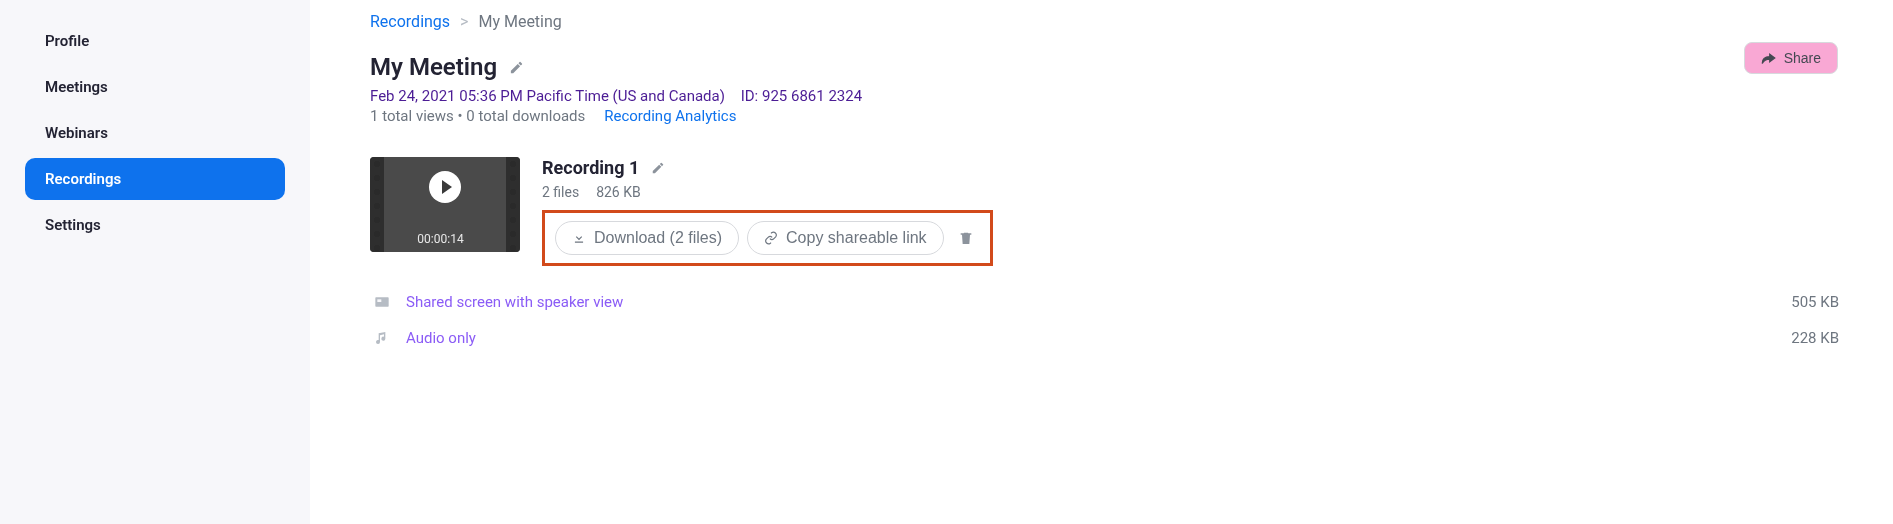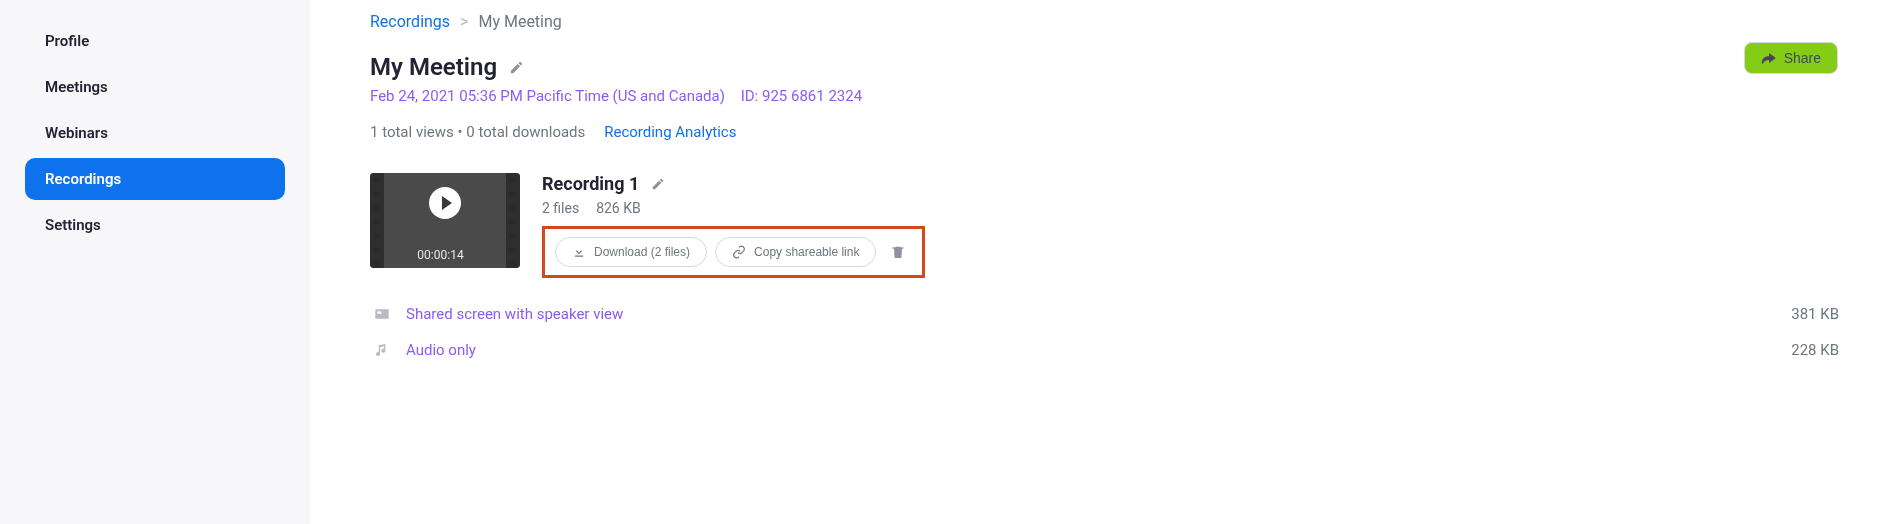--- a/index.html
+++ b/index.html
@@ -37,31 +37,31 @@
   }
   .breadcrumb {
     font-size: 16px;
     color: #6e7680;
     margin-bottom: 22px;
   }
   .breadcrumb a { color: #0e72ed; text-decoration: none; }
   .chev { margin: 0 6px; color: #b6bcc4; }
   .title-row { display: flex; align-items: center; gap: 12px; margin-bottom: 6px;}
   .page-title { font-size: 24px; font-weight: 600; margin: 0; }
-  .meta-line { color: #8b5cf6; font-size: 15px; margin-bottom: 18px; }
+  .meta-line { color: #4c1d95; font-size: 15px; margin-bottom: 2px; }
   .meta-id { margin-left: 12px; }
   .delete-line { color: #6e7680; font-size: 15px; margin-bottom: 18px; }
   .link-blue { color: #0e72ed; text-decoration: none; cursor:pointer; margin-left: 4px;}
   .stats-line { color: #6e7680; font-size: 15px; margin-bottom: 32px; }
   .share-btn {
     position: absolute;
     top: 42px;
     right: 55px;
     border: 1px solid #d7d9dd;
-    background: #84cc16;
+    background: #f9a8d4;
     border-radius: 8px;
     padding: 7px 16px;
     font-size: 14px;
     display: inline-flex;
     align-items: center;
     gap: 8px;
     color: #444952;
     cursor: pointer;
   }
   .recording-card {
@@ -124,21 +124,21 @@
     align-items: center;
     gap: 8px;
     padding: 8px 10px;
     margin-top: 10px;
   }
   .pill-btn {
     border: 1px solid #d7d9dd;
     background: #fff;
     border-radius: 20px;
     padding: 7px 16px;
-    font-size: 12px;
+    font-size: 16px;
     color: #6e7680;
     display: inline-flex;
     align-items: center;
     gap: 8px;
     cursor: pointer;
   }
   .trash-btn {
     background: none;
     border: none;
     color: #8c939c;
@@ -262,21 +262,21 @@
 
   <div class="file-list">
     <div class="file-row">
       <span class="file-icon">
         <svg width="16" height="14" viewBox="0 0 24 20" fill="#b6bcc4">
             <rect x="2" y="3" width="20" height="14" rx="1"></rect>
             <rect x="5" y="6" width="6" height="4" fill="#f7f7fa"></rect>
           </svg>
       </span>
       <span class="file-name">Shared screen with speaker view</span>
-      <span class="file-size">381 KB</span>
+      <span class="file-size">505 KB</span>
     </div>
     <div class="file-row">
       <span class="file-icon">
         <svg width="16" height="16" viewBox="0 0 24 24" fill="#b6bcc4">
             <path d="M9 18a3 3 0 1 1-2-2.83V5l10-2v10a3 3 0 1 1-2-2.83V6.5L9 8v10z"></path>
           </svg>
       </span>
       <span class="file-name">Audio only</span>
       <span class="file-size">228 KB</span>
     </div>

